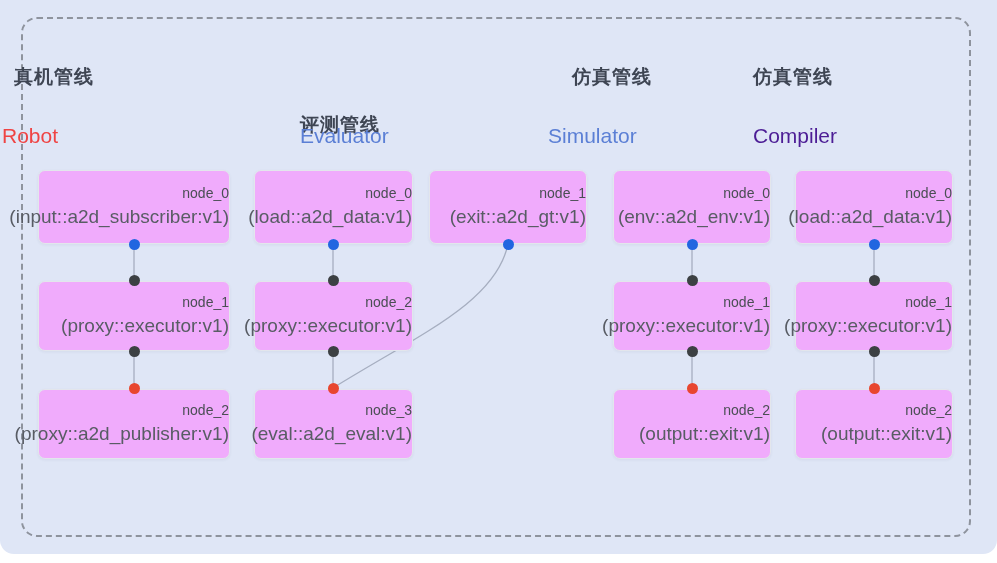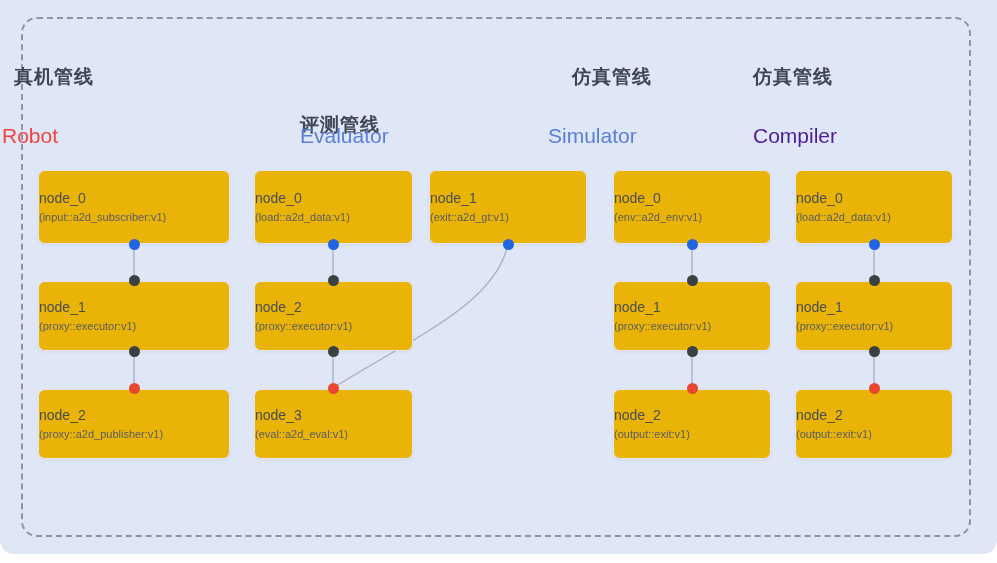--- a/index.html
+++ b/index.html
@@ -6,26 +6,26 @@
   .stage{position:relative;width:997px;height:563px;overflow:hidden;
          font-family:"Liberation Sans", sans-serif;}
   .panel{position:absolute;left:0;top:0;width:997px;height:554px;
          background:#dfe6f6;border-radius:0 0 14px 14px;}
   .frame{position:absolute;left:21px;top:17px;width:946px;height:516px;
          border:2px dashed #8e939d;border-radius:16px;}
   .edges{position:absolute;left:0;top:0;z-index:1;}
   .hdr{position:absolute;width:240px;text-align:left;z-index:2;}
   .hdr-zh{top:64px;font-size:19px;font-weight:bold;color:#3e4553;letter-spacing:1px;}
   .hdr-en{top:124px;font-size:21px;color:#5b7fd5;}
-  .node{position:absolute;z-index:2;background:#eab308;border:1px solid #e3e6ec;
+  .node{position:absolute;z-index:2;background:#f0abfc;border:1px solid #e3e6ec;
         border-radius:7px;box-shadow:0 1px 3px rgba(60,70,100,0.07);
-        display:flex;flex-direction:column;align-items:flex-start;justify-content:center;
+        display:flex;flex-direction:column;align-items:flex-end;justify-content:center;
         gap:3px;box-sizing:border-box;}
   .nname{font-size:14px;color:#4a4e54;line-height:1.3;}
-  .ntype{font-size:11px;color:#585c64;line-height:1.3;}
+  .ntype{font-size:19px;color:#585c64;line-height:1.3;}
   .dot{position:absolute;z-index:3;width:11px;height:11px;border-radius:50%;}
 </style>
 </head>
 <body>
 
 <div class="stage">
   <div class="panel"></div>
   <div class="frame"></div>
 
   <svg class="edges" width="997" height="563">

